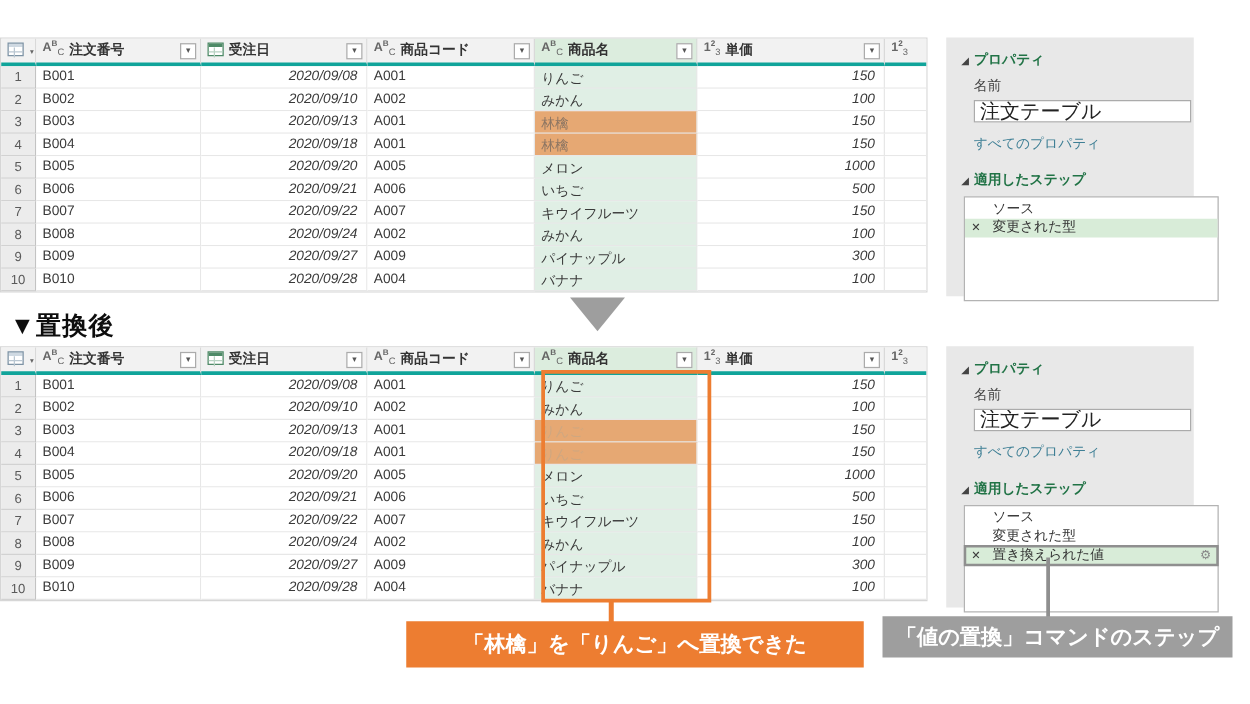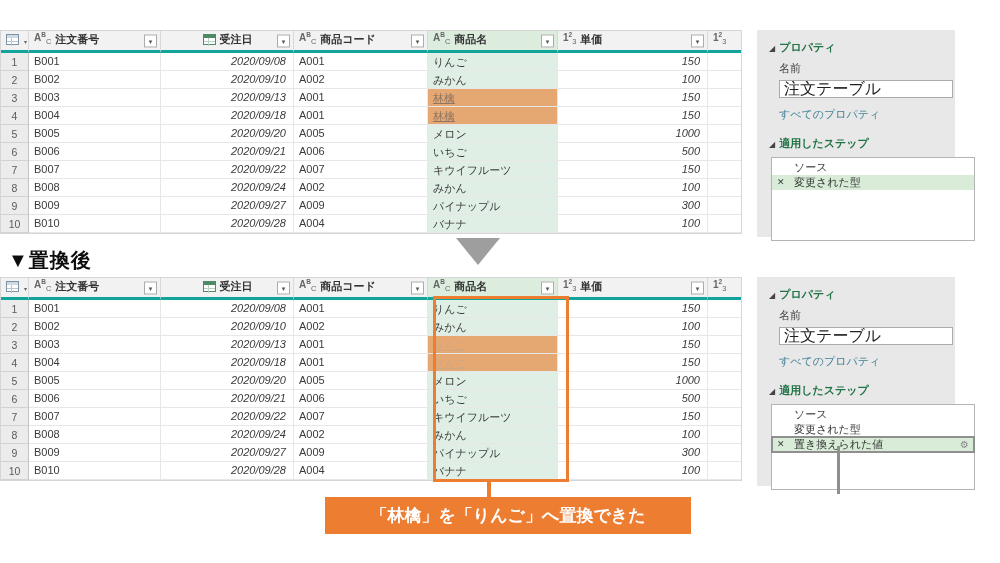--- a/index.html
+++ b/index.html
@@ -16,24 +16,24 @@
   .hcell { position:relative; display:flex; align-items:center; gap:4px; padding:0 4px 3px 5px;
            border-right:1px solid #d9d9d9; border-bottom:3px solid #10a49a; background:#f2f2f2;
            font-size:11px; font-weight:600; color:#333; overflow:hidden; white-space:nowrap; }
   .hcell.tinted { background:#dcedde; }
   .cell { position:relative; padding:2px 5px 0 5px; border-right:1px solid #e7e7e7; border-bottom:1px solid #e7e7e7;
           font-size:11px; color:#3a3a3a; overflow:hidden; white-space:nowrap; background:#fff; }
   .cell.num { background:#ececec; color:#5a5a5a; text-align:center; font-size:10.5px; padding-top:3px;
               border-right:1px solid #c3c3c3; border-bottom:1px solid #d2d2d2; }
   .cell.r { text-align:right; font-style:italic; padding-right:7px; }
   .cell.prod { background:#e0efe5; }
-  .cell.prod.hl { background:#e6a873;text-decoration:underline; }
+  .cell.prod.hl { background:#e6a873; }
   .s0 .cell.prod.hl { color:#8d7663; }
   .s1 .cell.prod.hl { color:#cfa780; }
-  .c0{width:28px;} .c1{width:132px;} .c2{width:133px;justify-content:center;} .c3{width:134px;} .c4{width:130px;} .c5{width:150px;} .c6{width:33px; border-right:none;}
+  .c0{width:28px;} .c1{width:132px;} .c2{width:133px;} .c3{width:134px;} .c4{width:130px;} .c5{width:150px;} .c6{width:33px; border-right:none;}
 
   .filter-btn { position:absolute; right:3px; top:50%; transform:translateY(-50%); width:13px; height:13px;
                 background:#fff; border:1px solid #ababab; font-size:7px; color:#555; line-height:11px;
                 text-align:center; cursor:pointer; }
 
   
   .ic { flex:0 0 auto; color:#666; font-size:10px; line-height:1; }
   .ic i { font-style:normal; font-size:6.5px; vertical-align:4px; }
   .ic b { font-weight:400; font-size:7.5px; vertical-align:-3px; }
   .ic-box { flex:0 0 auto; position:relative; width:13px; height:11px; border:1px solid #7d93a5;
@@ -362,15 +362,16 @@
         <div class="step sel boxed"><span class="x">✕</span><span>置き換えられた値</span><span class="gear">⚙</span></div>
       </div>
   </div>
 
   <div class="big-arrow"></div>
   <div class="orange-overlay"></div>
   <div class="conn o"></div>
   <div class="conn g"></div>
 
   <div class="callout o">「林檎」を「りんご」へ置換できた</div>
+  <div class="callout g">「値の置換」コマンドのステップ</div>
 
 
 </div>
 
 </body></html>

